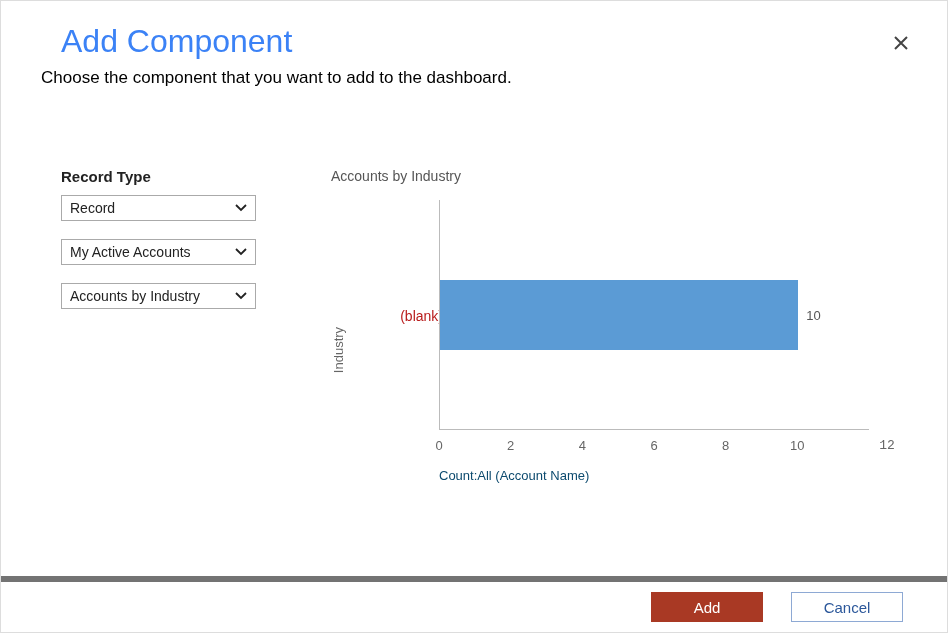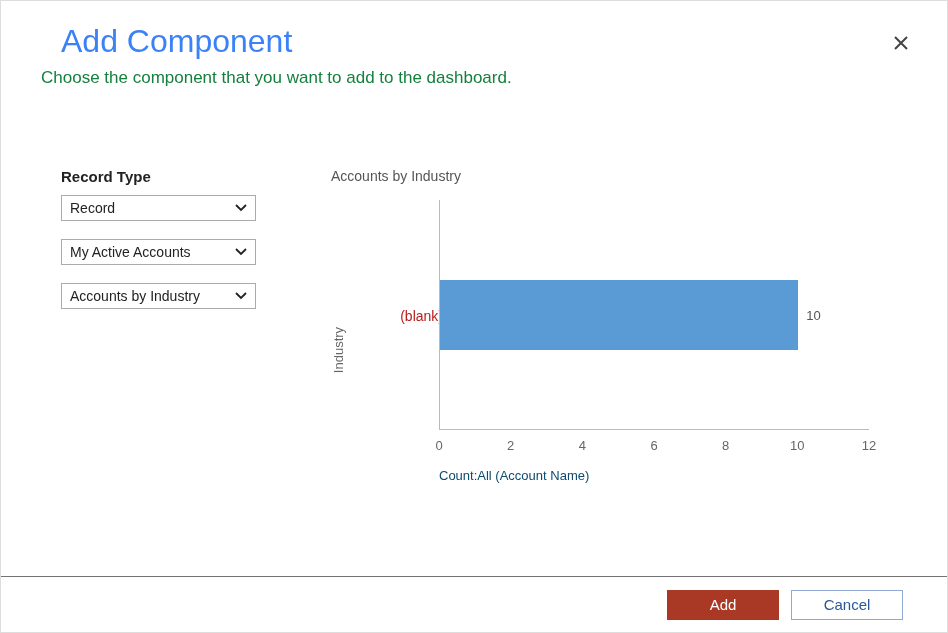--- a/index.html
+++ b/index.html
@@ -23,21 +23,21 @@
     }
     .title {
       font-size: 32px;
       font-weight: 400;
       color: #3b82f6;
       margin-bottom: 8px;
       margin-left: 20px;
     }
     .subtitle {
       font-size: 17px;
-      color: #15803d;
+      color: #000000;
       font-weight: 400;
     }
     .close-btn {
       position: absolute;
       top: 32px;
       right: 38px;
       font-size: 22px;
       color: #444;
       cursor: pointer;
       line-height: 1;
@@ -167,26 +167,26 @@
       width: 430px;
       font-size: 13px;
       color: #0c4a6e;
     }
     .footer {
       position: absolute;
       bottom: 0;
       left: 0;
       right: 0;
       height: 56px;
-      border-top: 1px solid #737373;
+      border-top: 6px solid #737373;
       display: flex;
       justify-content: flex-end;
       align-items: center;
       padding-right: 44px;
-      gap: 12px;
+      gap: 28px;
     }
     .btn {
       width: 112px;
       height: 30px;
       font-size: 15px;
       cursor: pointer;
       display: flex;
       align-items: center;
       justify-content: center;
     }
@@ -259,21 +259,21 @@
           <div class="bar" id="bar0" style="width: 358.333px; background: rgb(91, 155, 213);"></div>
           <div class="bar-label" id="barlabel0" style="left: 366.333px;">10</div>
         </div>
         <div class="x-ticks" id="xticks">
             <div class="x-tick" style="left: 0px;">0</div>
             <div class="x-tick" style="left: 71.6667px;">2</div>
             <div class="x-tick" style="left: 143.333px;">4</div>
             <div class="x-tick" style="left: 215px;">6</div>
             <div class="x-tick" style="left: 286.667px;">8</div>
             <div class="x-tick" style="left: 358.333px;">10</div>
-            <div class="x-tick" style="left: 430px;">12</div>
+            <div class="x-tick" style="left: 448px; font-family: Liberation Mono, monospace;">12</div>
           </div>
         <div class="x-axis-label">Count:All (Account Name)</div>
       </div>
     </div>
   </div>
 </div>
 
 <div class="footer">
   <div class="btn btn-primary">Add</div>
   <div class="btn btn-secondary">Cancel</div>

